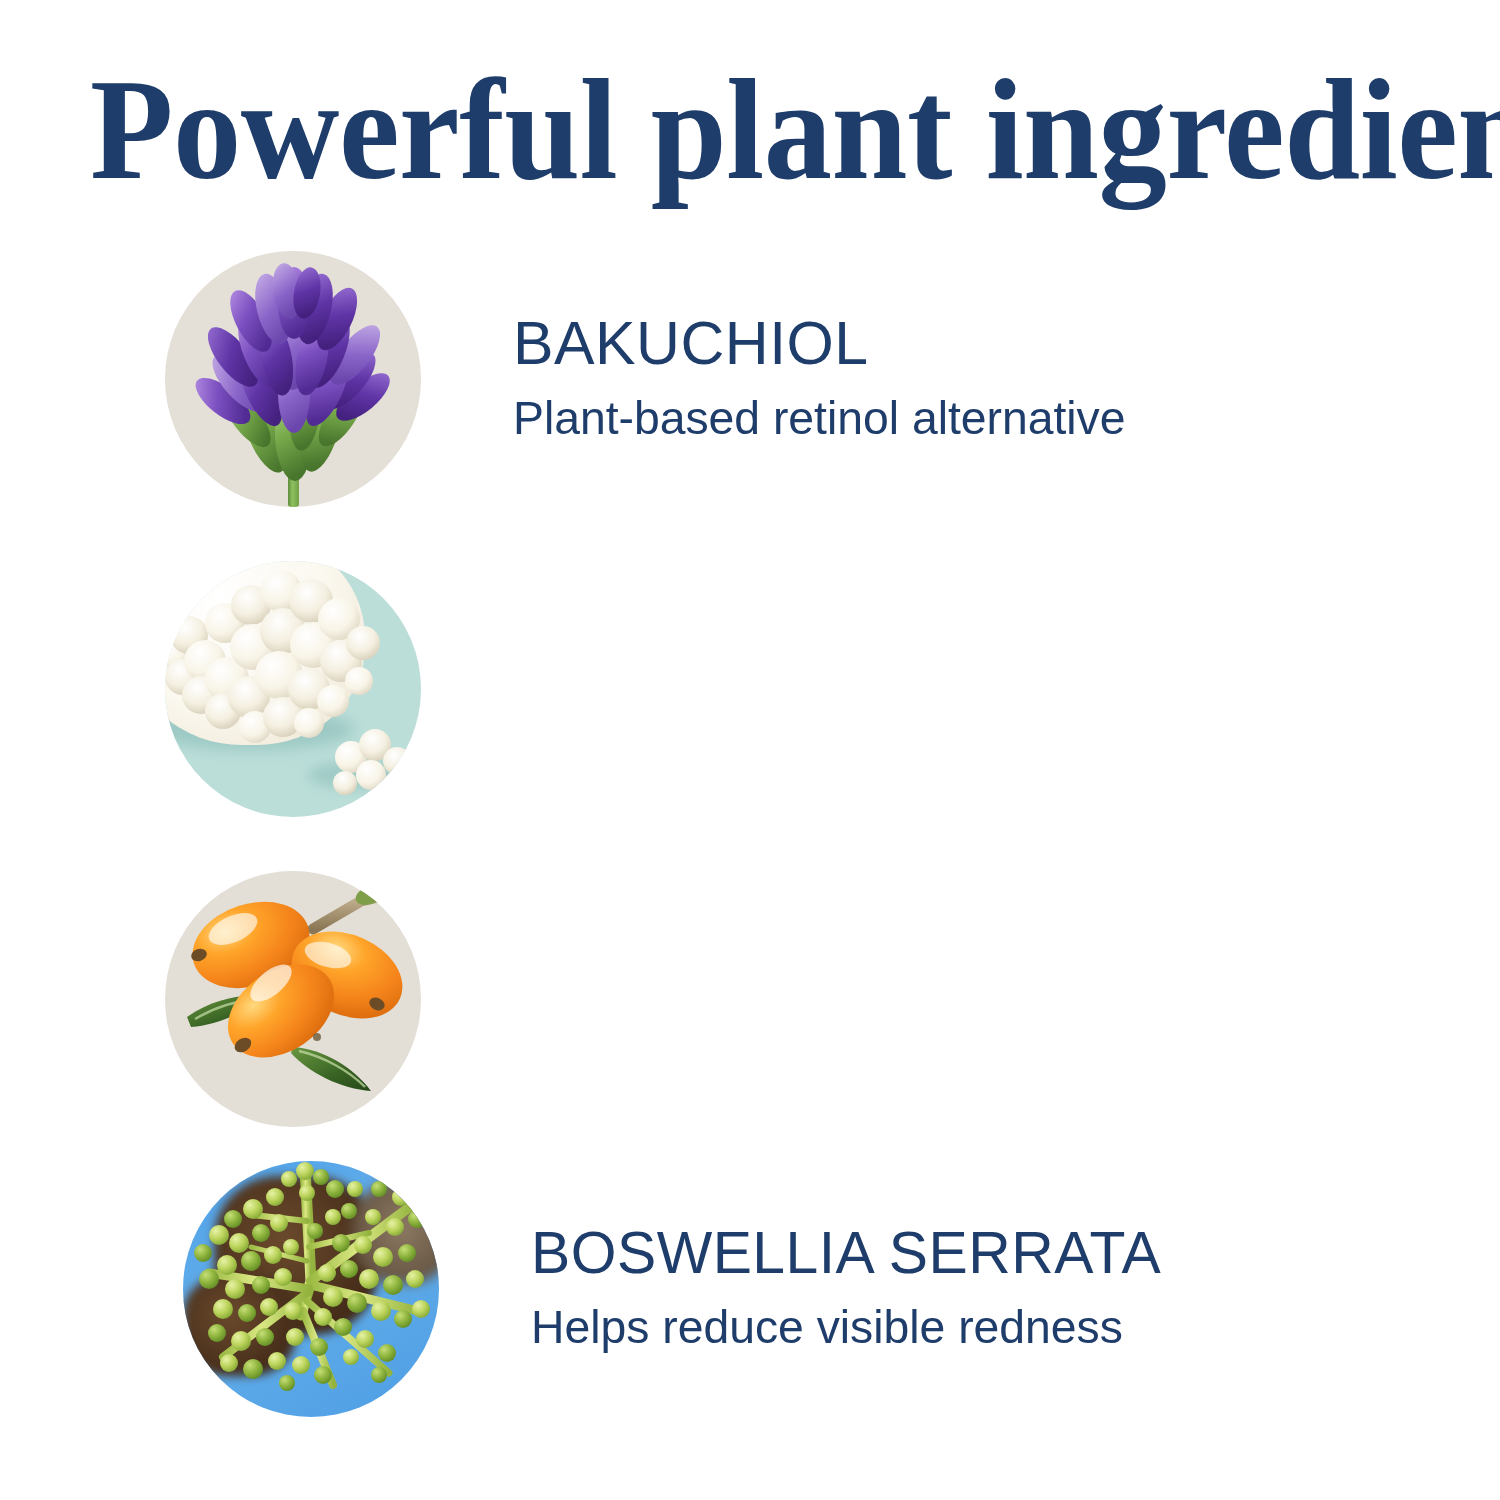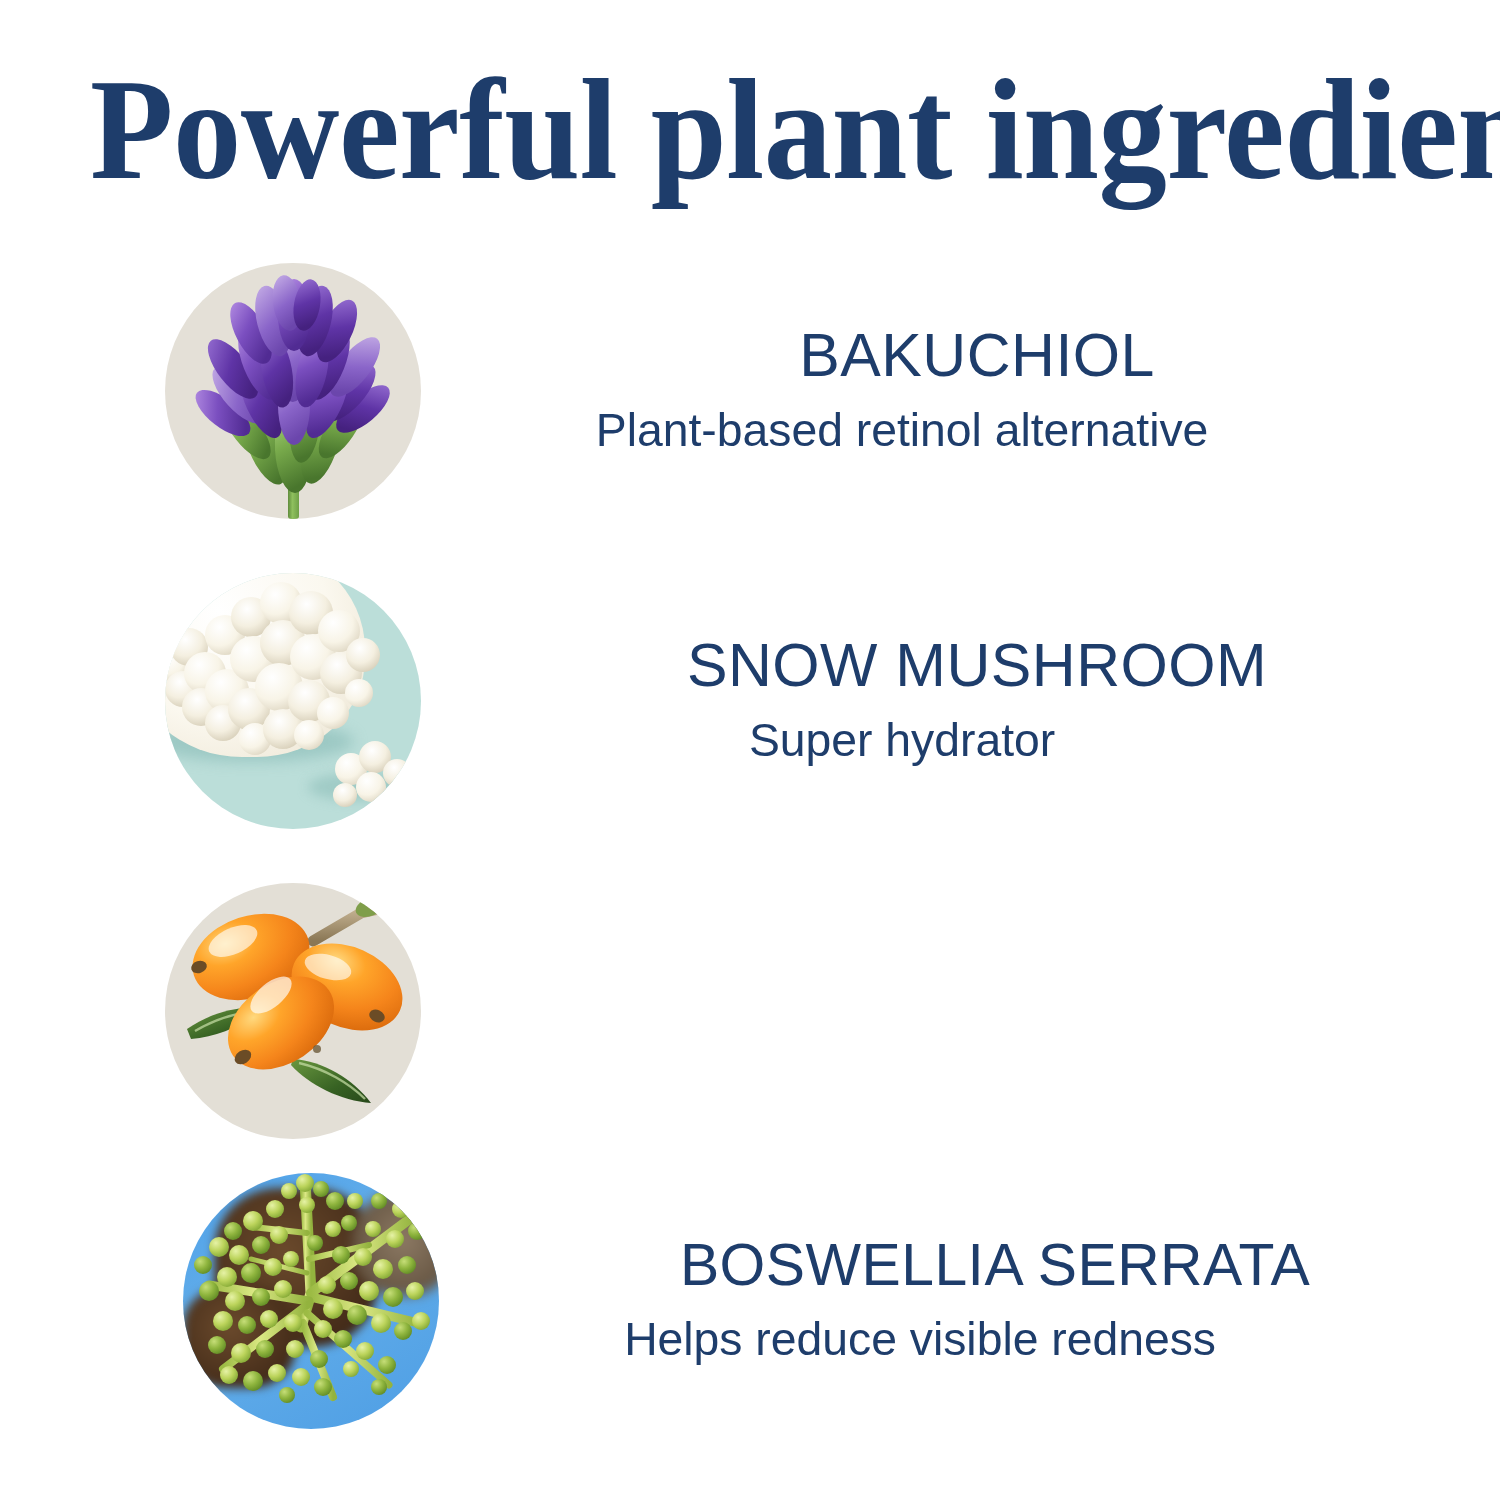--- a/index.html
+++ b/index.html
@@ -36,24 +36,23 @@
     color: #1e3d6b;
     white-space: nowrap;
     transform: scaleX(0.955);
     transform-origin: left top;
   }
 
   
   .ingredient-list {
     position: absolute;
     left: 0;
-    top: 12px;
+    top: 0;
     width: 1500px;
     height: 1456px;
-    text-align: center;
   }
   .ingredient-row {
     position: absolute;
     left: 0;
     width: 1500px;
     height: 262px;
     display: flex;
     align-items: center;
   }
   .row-1 { top: 248px; }
@@ -293,24 +292,20 @@
 
               <circle cx="186" cy="196" r="16" fill="url(#gR)"></circle>
               <circle cx="210" cy="184" r="16" fill="url(#gR2)"></circle>
               <circle cx="206" cy="214" r="15" fill="url(#gR)"></circle>
               <circle cx="232" cy="200" r="14" fill="url(#gR2)"></circle>
               <circle cx="180" cy="222" r="12" fill="url(#gR2)"></circle>
               <circle cx="228" cy="226" r="11" fill="url(#gR)"></circle>
             </g>
           </svg>
         </div>
-      </div>
-      <div class="ingredient-text">
-        <div class="ingredient-name">SNOW MUSHROOM</div>
-        <div class="ingredient-desc">Super hydrator</div>
       </div>
     </div>
 
     <div class="ingredient-row row-3">
       <div class="ingredient-thumb">
         <div class="thumb-art art-seabuckthorn">
           <svg viewBox="0 0 256 256" width="256" height="256" style="position:absolute;inset:0">
             <defs>
               <radialGradient id="gB" cx="0.33" cy="0.25" r="0.85">
                 <stop offset="0" stop-color="#ffd97f"></stop>

